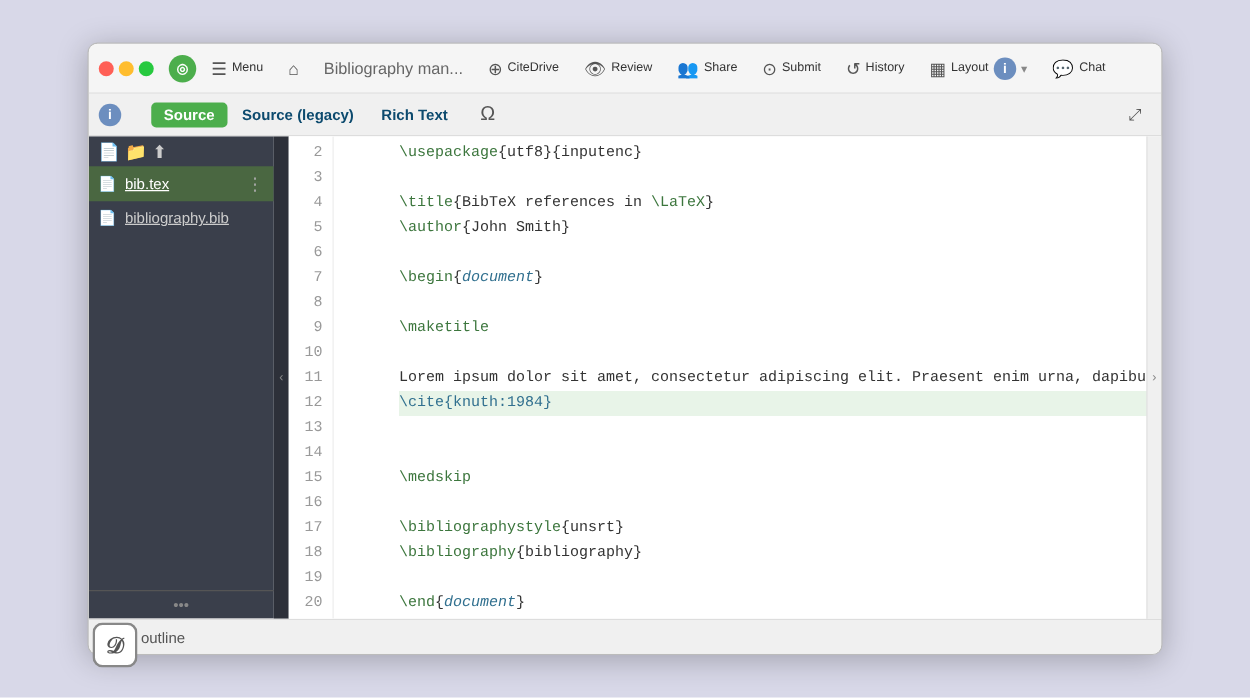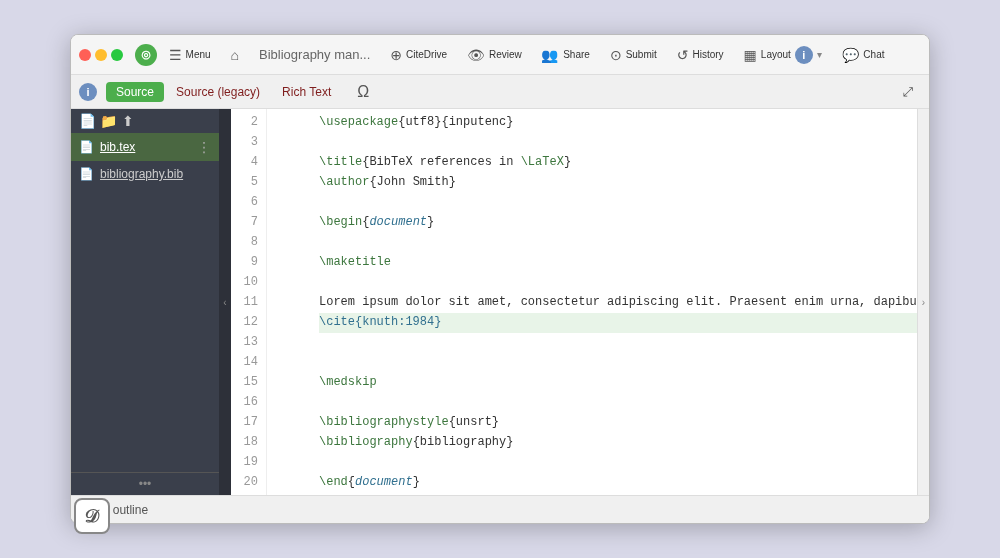--- a/index.html
+++ b/index.html
@@ -105,29 +105,30 @@
       color: white;
       font-size: 11px;
       display: flex; align-items: center; justify-content: center;
       font-weight: bold;
     }
 
     .source-tabs {
       display: flex;
       align-items: flex-end;
       gap: 2px;
-      margin-left: 5px;
+      margin-left: 20px;
+      font-weight: bold;
     }
 
     .source-tab {
       padding: 3px 10px;
       border-radius: 4px;
       font-size: 12px;
       cursor: pointer;
-      color: #7f1d1d;
+      color: #0c4a6e;
     }
     .source-tab.active {
       background: #4cae4c;
       color: white;
     }
 
     .omega-btn {
       margin-left: 6px;
       font-size: 16px;
       color: #555;

